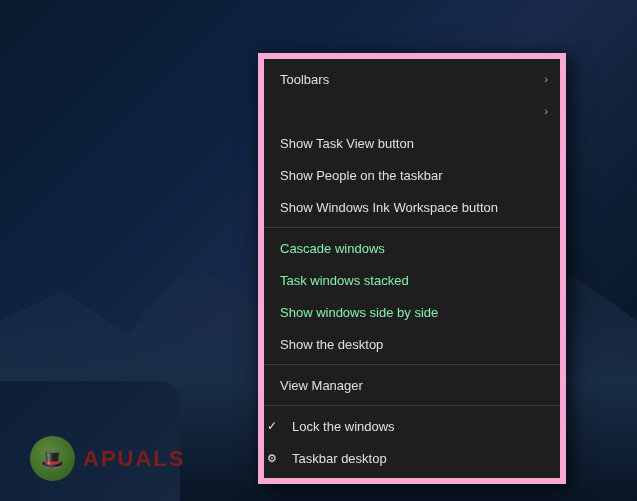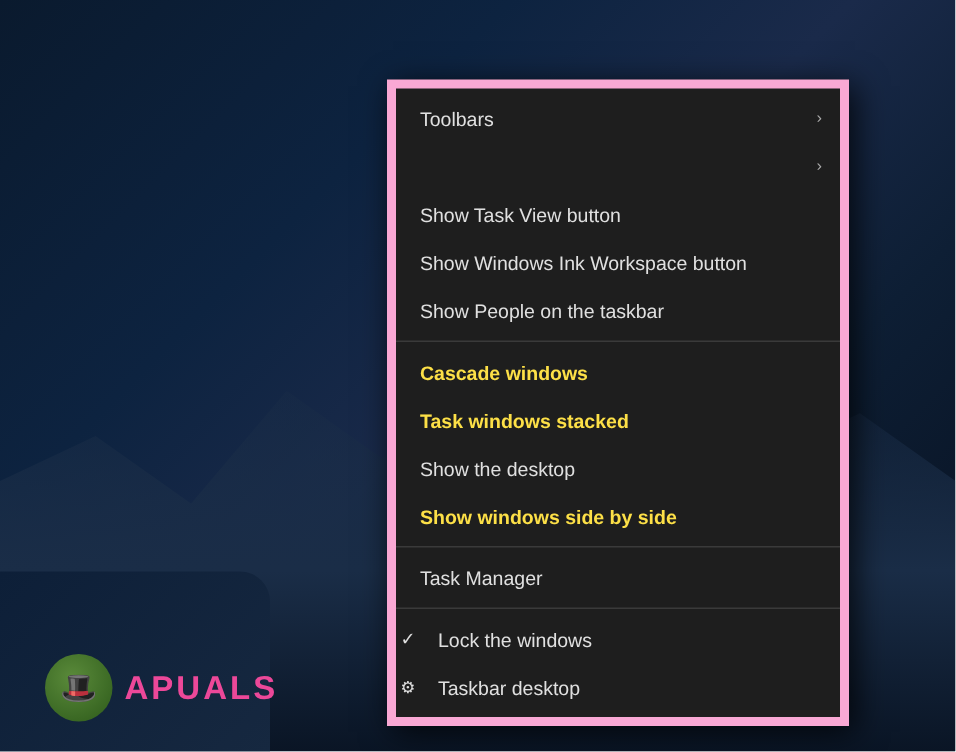--- a/index.html
+++ b/index.html
@@ -61,21 +61,21 @@
       height: 45px;
       border-radius: 50%;
       background: radial-gradient(circle at 40% 35%, #5a8a3a, #2d5a1a);
       display: flex;
       align-items: center;
       justify-content: center;
       font-size: 20px;
     }
 
     .logo-text {
-      color: #ec4899;
+      color: #7f1d1d;
       font-size: 22px;
       font-weight: bold;
       letter-spacing: 2px;
     }
 
     
     .context-menu {
       position: absolute;
       top: 5px;
       left: 258px;
@@ -93,23 +93,22 @@
       align-items: center;
       padding: 8px 16px;
       color: #e0e0e0;
       font-size: 13px;
       cursor: pointer;
       position: relative;
       min-height: 32px;
     }
 
     .menu-item.disabled {
-      color: #fde047;
+      color: #86efac;
       cursor: default;
-      font-weight: bold;
     }
 
     .menu-item .check-icon {
       position: absolute;
       left: 0px;
       width: 16px;
       text-align: center;
       color: #e0e0e0;
       font-size: 12px;
     }
@@ -159,41 +158,41 @@
       <span class="menu-item-label">Toolbars</span>
       <span class="arrow-icon">›</span>
     </div>
     <div class="menu-item">
       <span class="arrow-icon">›</span>
     </div>
     <div class="menu-item">
       <span class="menu-item-label">Show Task View button</span>
     </div>
     <div class="menu-item">
+      <span class="menu-item-label">Show People on the taskbar</span>
+    </div>
+    <div class="menu-item">
       <span class="menu-item-label">Show Windows Ink Workspace button</span>
-    </div>
-    <div class="menu-item">
-      <span class="menu-item-label">Show People on the taskbar</span>
     </div>
     <div class="menu-separator"></div>
     <div class="menu-item disabled">
       <span class="menu-item-label">Cascade windows</span>
     </div>
     <div class="menu-item disabled">
       <span class="menu-item-label">Task windows stacked</span>
     </div>
-    <div class="menu-item">
-      <span class="menu-item-label">Show the desktop</span>
-    </div>
     <div class="menu-item disabled">
       <span class="menu-item-label">Show windows side by side</span>
     </div>
+    <div class="menu-item">
+      <span class="menu-item-label">Show the desktop</span>
+    </div>
     <div class="menu-separator"></div>
     <div class="menu-item">
-      <span class="menu-item-label">Task Manager</span>
+      <span class="menu-item-label">View Manager</span>
     </div>
     <div class="menu-separator"></div>
     <div class="menu-item with-icon">
       <span class="check-icon">✓</span>
       <span class="menu-item-label">Lock the windows</span>
     </div>
     <div class="menu-item with-icon">
       <span class="gear-icon">⚙</span>
       <span class="menu-item-label">Taskbar desktop</span>
     </div>

